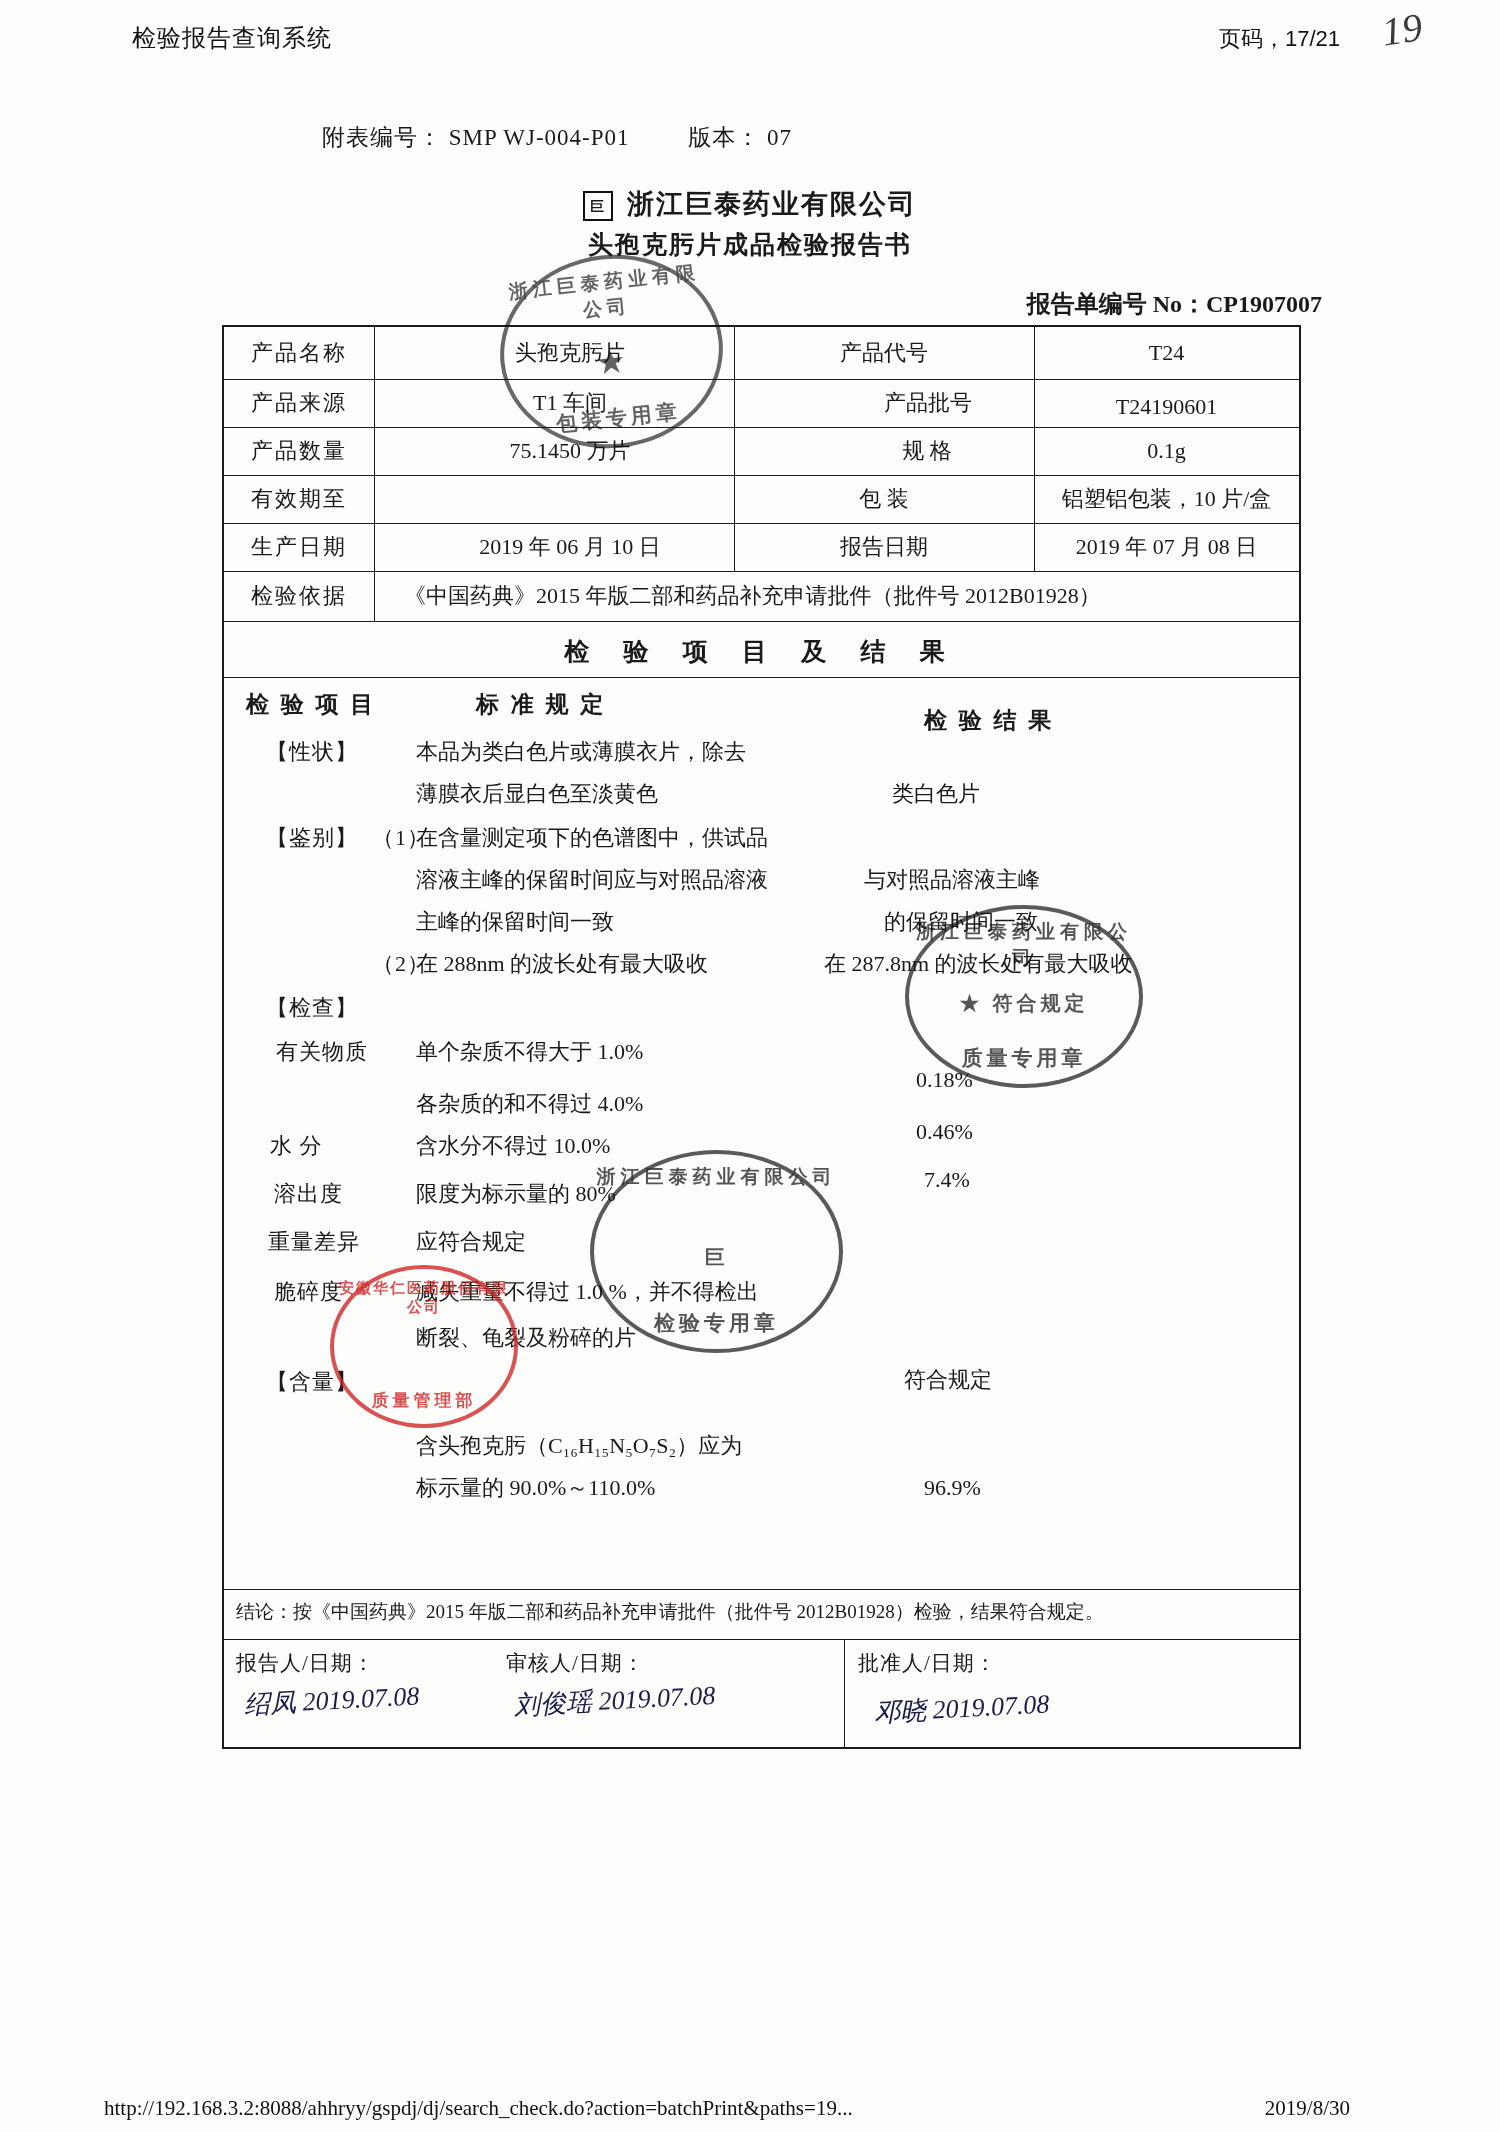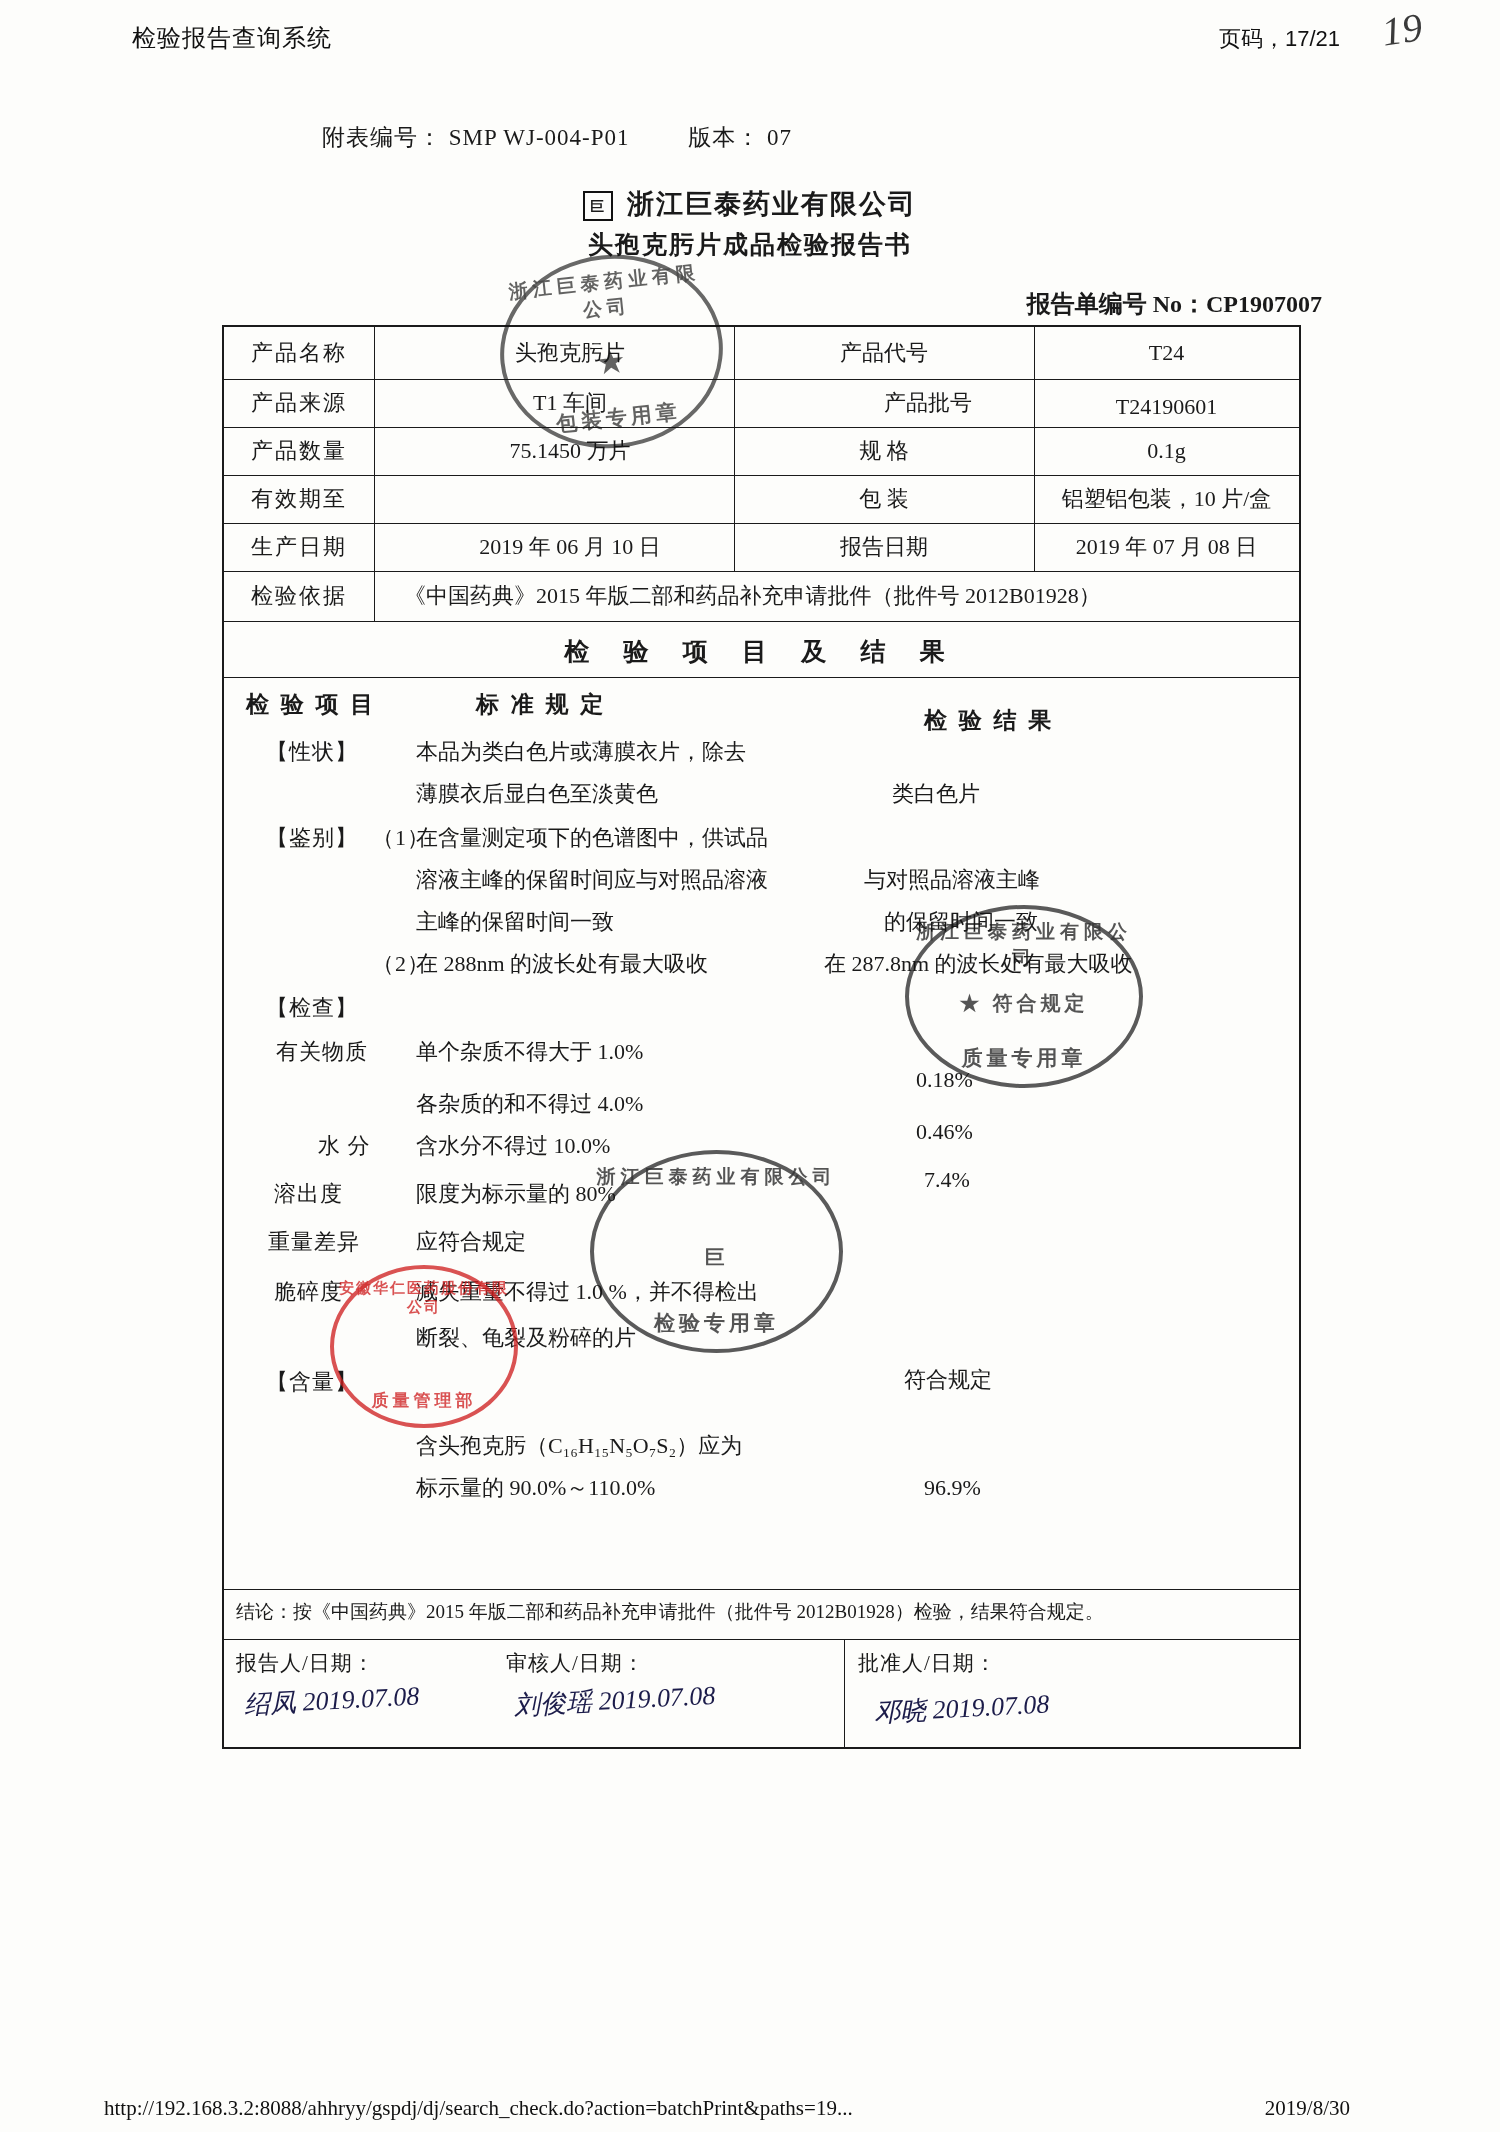--- a/index.html
+++ b/index.html
@@ -205,21 +205,21 @@
         <div class="cellC" style="left:510px;width:300px;top:0;bottom:0;padding-left:44px;">产品批号</div>
         <div class="vline" style="left:810px;"></div>
         <div class="cellD" style="left:810px;right:0;top:0;bottom:0;margin-top:8px;">T24190601</div>
       </div>
 
       <div class="row" style="top:100px;height:48px;">
         <div class="cellA">产品数量</div>
         <div class="vline" style="left:150px;"></div>
         <div class="cellB" style="left:150px;width:360px;top:0;bottom:0;">75.1450 万片</div>
         <div class="vline" style="left:510px;"></div>
-        <div class="cellC" style="left:510px;width:300px;top:0;bottom:0;">规    格</div>
+        <div class="cellC" style="left:510px;width:300px;top:0;bottom:0;padding-left:43px;">规    格</div>
         <div class="vline" style="left:810px;"></div>
         <div class="cellD" style="left:810px;right:0;top:0;bottom:0;">0.1g</div>
       </div>
 
       <div class="row" style="top:148px;height:48px;">
         <div class="cellA">有效期至</div>
         <div class="vline" style="left:150px;"></div>
         <div class="vline" style="left:510px;"></div>
         <div class="cellC" style="left:510px;width:300px;top:0;bottom:0;">包    装</div>
         <div class="vline" style="left:810px;"></div>
@@ -269,21 +269,21 @@
 
       <div class="itm" style="left:42px;top:666px;">【检查】</div>
 
       <div class="itm" style="left:52px;top:710px;">有关物质</div>
       <div class="spec" style="left:192px;top:710px;">单个杂质不得大于 1.0%</div>
       <div class="res" style="left:692px;top:740px;">0.18%</div>
 
       <div class="spec" style="left:192px;top:762px;">各杂质的和不得过 4.0%</div>
       <div class="res" style="left:692px;top:792px;">0.46%</div>
 
-      <div class="itm" style="left:46px;top:804px;margin-left:48px;">水  分</div>
+      <div class="itm" style="left:46px;top:804px;">水  分</div>
       <div class="spec" style="left:192px;top:804px;">含水分不得过 10.0%</div>
       <div class="res" style="left:700px;top:840px;">7.4%</div>
 
       <div class="itm" style="left:50px;top:852px;">溶出度</div>
       <div class="spec" style="left:192px;top:852px;">限度为标示量的 80%</div>
 
       <div class="itm" style="left:44px;top:900px;">重量差异</div>
       <div class="spec" style="left:192px;top:900px;">应符合规定</div>
 
       <div class="itm" style="left:50px;top:950px;">脆碎度</div>

